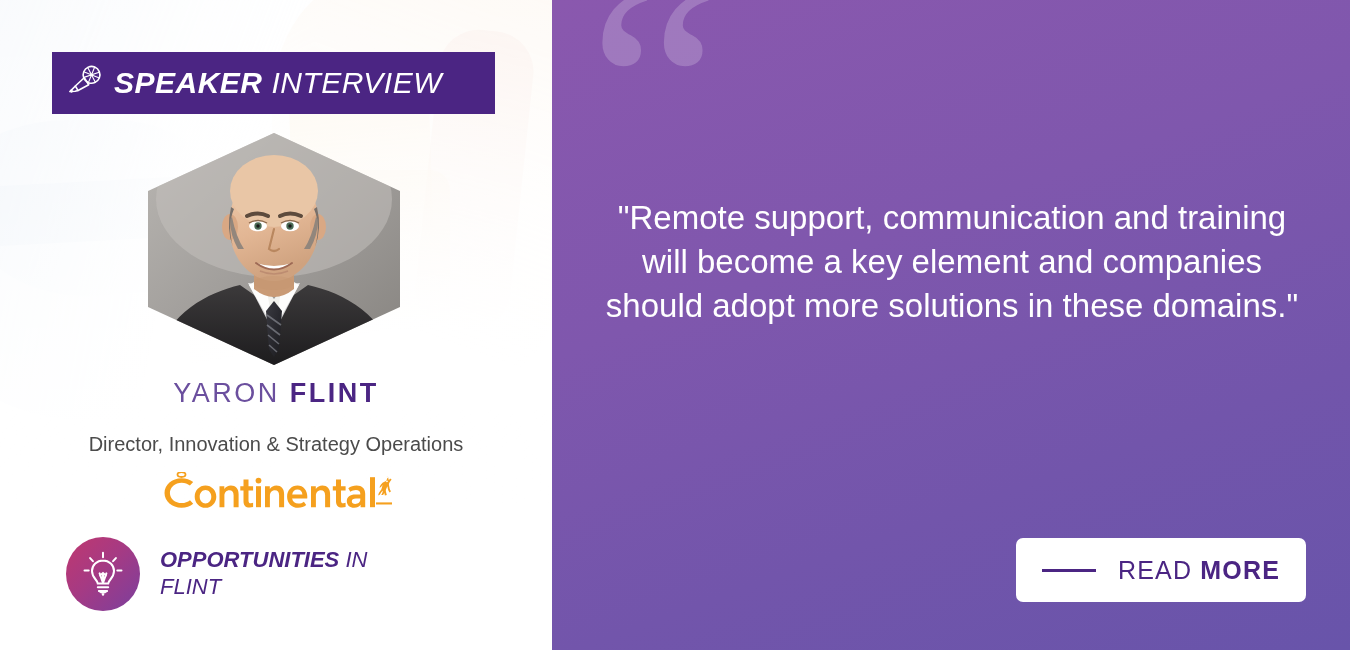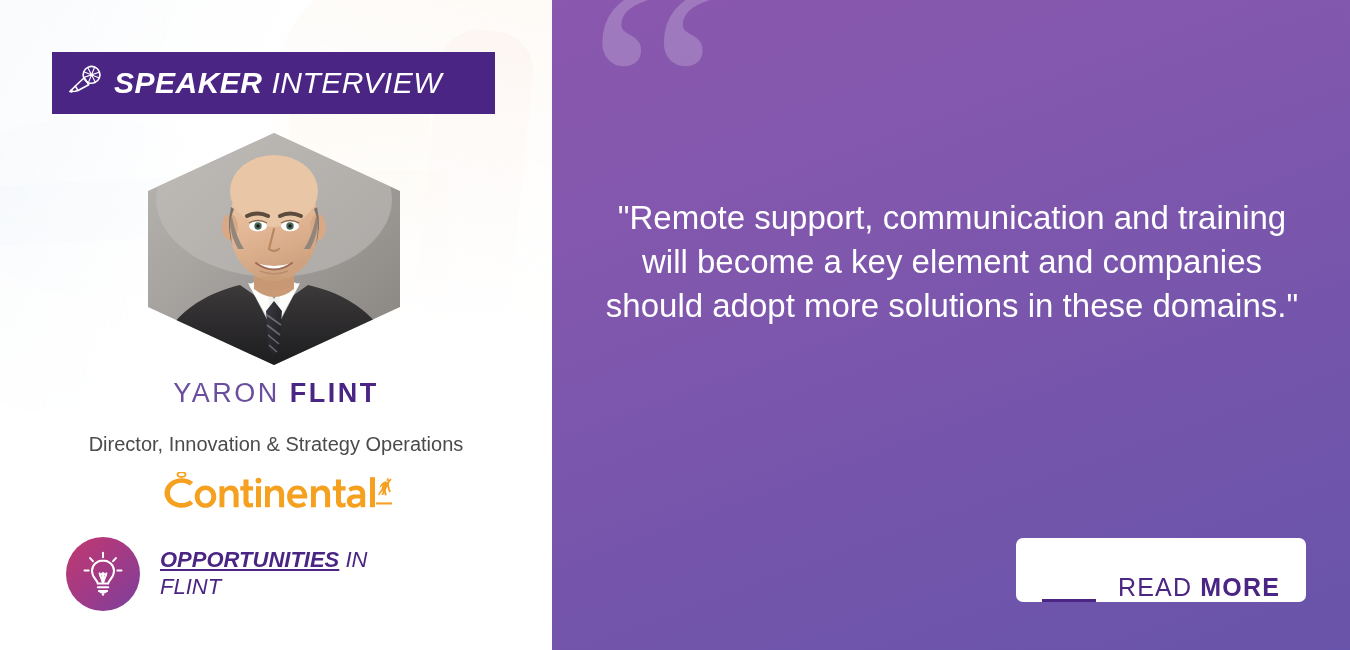--- a/index.html
+++ b/index.html
@@ -136,21 +136,21 @@
     flex:0 0 74px;
   }
   #badge-text {
     margin-left:20px;
     font-size:22px;
     font-style:italic;
     color:#4b2583;
     line-height:1.22;
     max-width:260px;
   }
-  #badge-text .bold { font-weight:bold;text-decoration:underline; }
+  #badge-text .bold { font-weight:bold; }
 
   
   #right-panel {
     position:relative;
     width:798px; height:650px;
     flex:0 0 798px;
     background:linear-gradient(160deg,#8a58ae 0%,#7f57ad 38%,#7255ab 70%,#6854aa 100%);
     overflow:hidden;
   }
   #quote-mark {
@@ -167,21 +167,21 @@
     text-align:center;
     color:#ffffff;
     font-size:33px;
     line-height:1.33;
   }
   #read-more-button {
     position:absolute; right:44px; bottom:48px;
     width:290px; height:64px;
     background:#ffffff;
     border-radius:7px;
-    display:flex; align-items:flex-end; justify-content:center;
+    display:flex; align-items:center; justify-content:center;
     cursor:pointer;
   }
   #rm-dash {
     width:54px; height:3px; background:#4b2583; margin-right:22px;
   }
   #rm-label {
     font-size:25px; color:#4b2583; letter-spacing:1.2px; white-space:nowrap;
   }
   #rm-label .bold { font-weight:bold; }
 </style>

